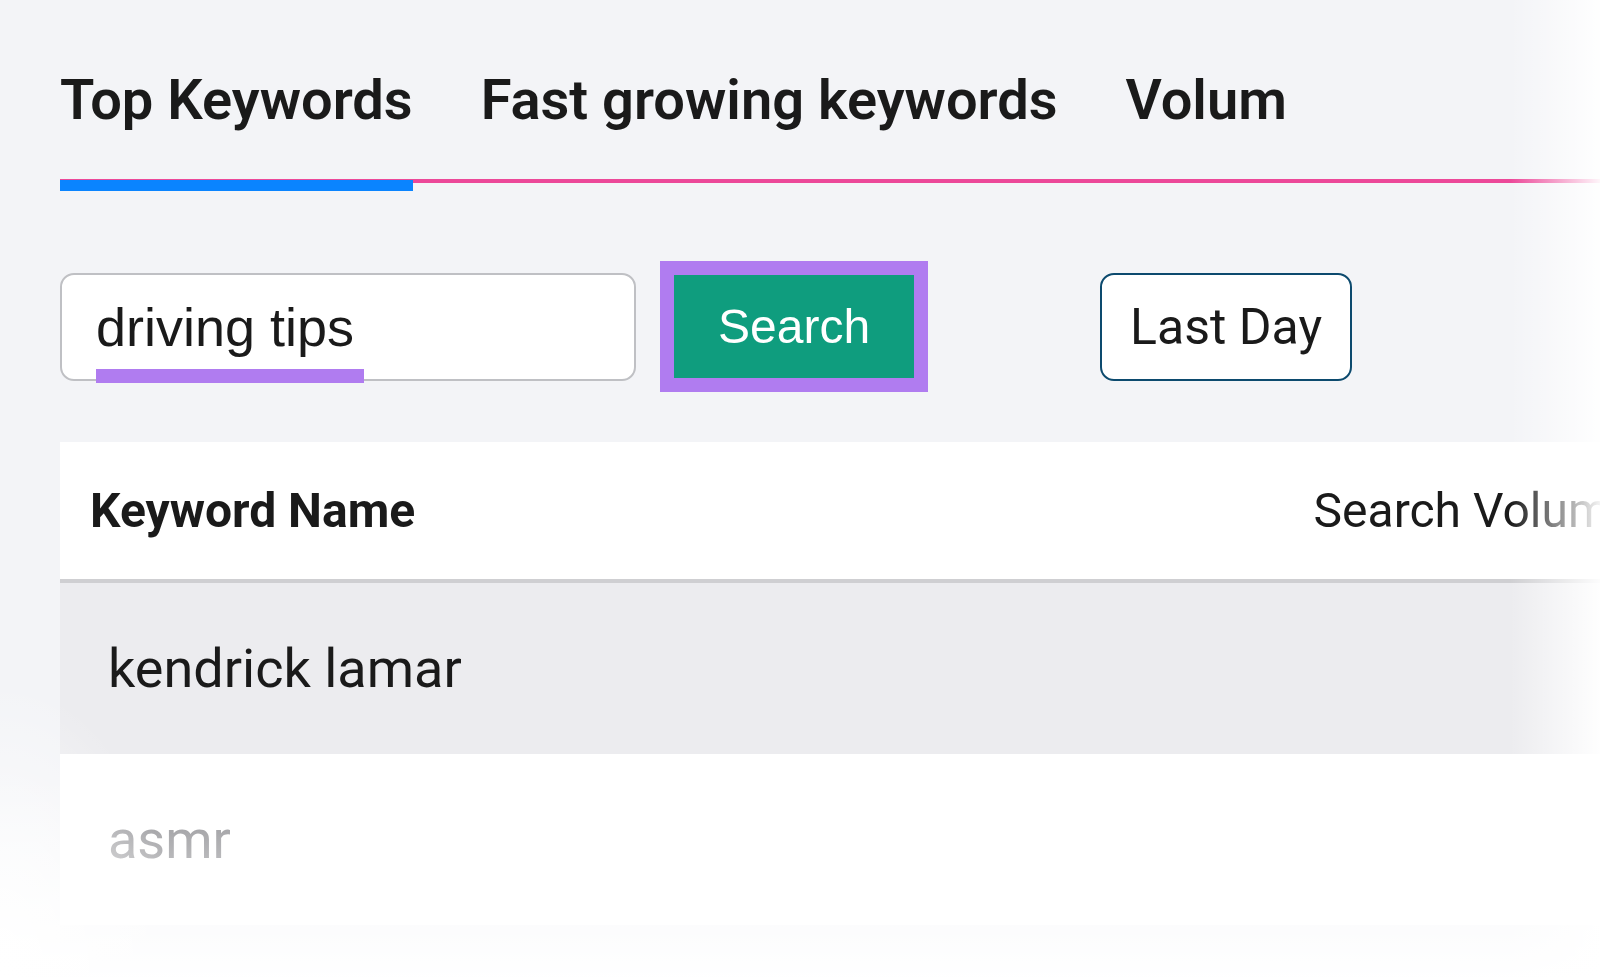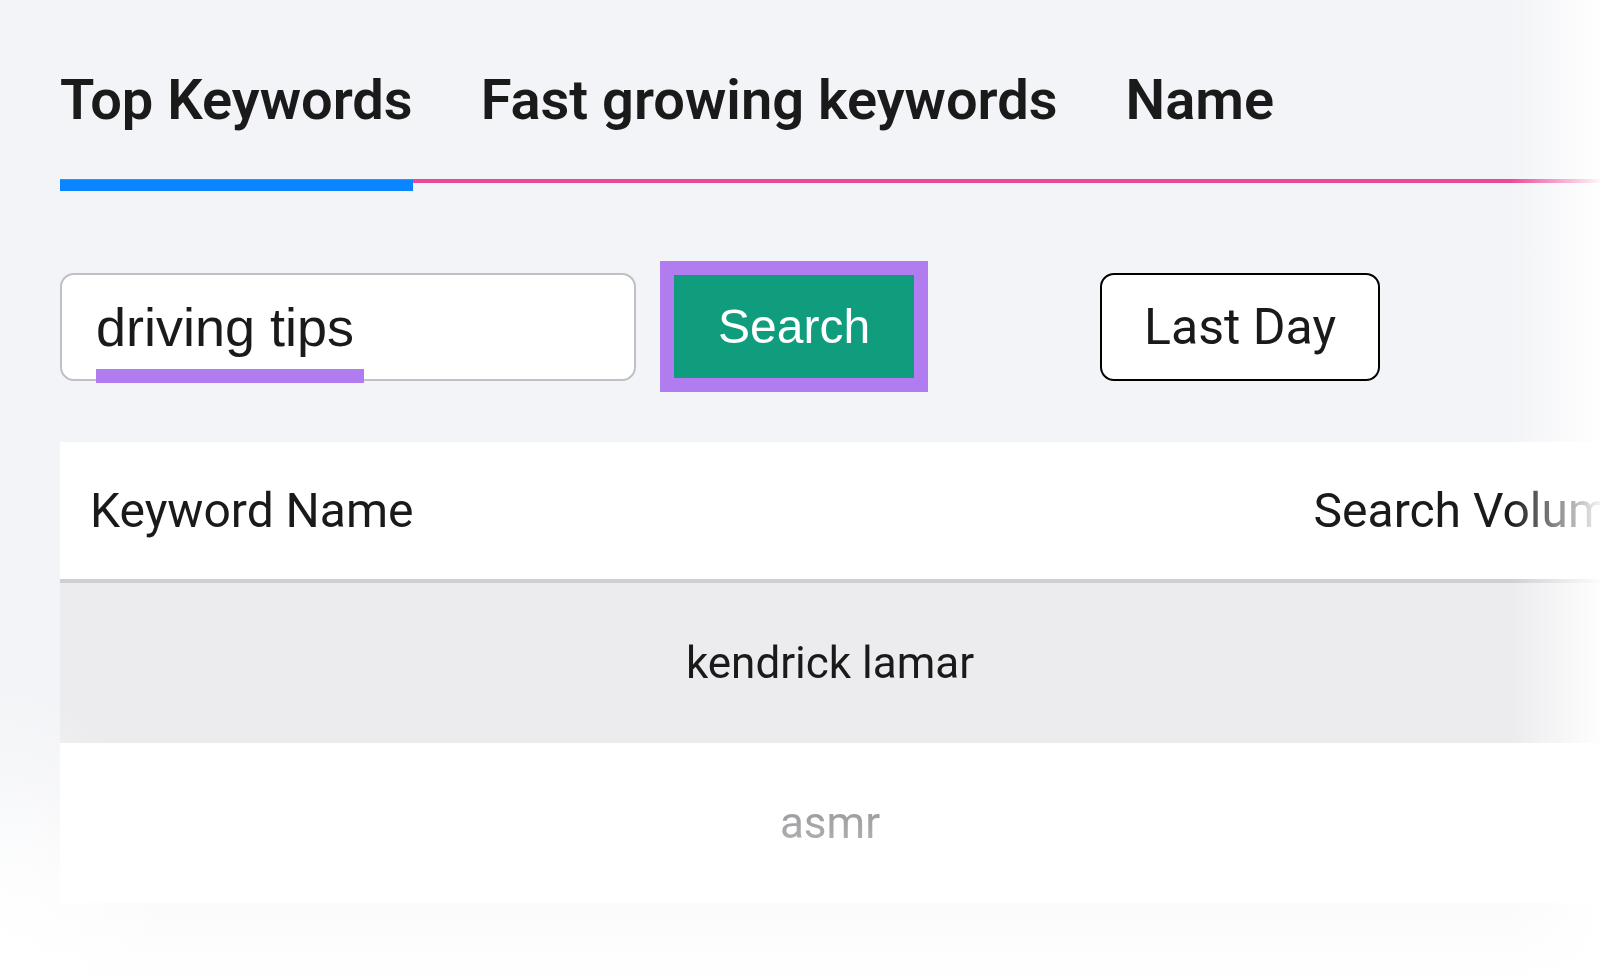--- a/index.html
+++ b/index.html
@@ -89,60 +89,59 @@
       border: none;
       padding: 24px 44px;
       cursor: pointer;
       display: block;
     }
     .date-filter-wrap {
       margin-left: 148px;
     }
     .date-filter {
       height: 108px;
-      border: 2px solid #000000;
+      border: 2px solid #0c4a6e;
       border-radius: 14px;
       background: #ffffff;
       font-size: 50px;
       color: #1a1a1a;
-      padding: 0 42px;
+      padding: 0 28px;
       display: flex;
       align-items: center;
       white-space: nowrap;
       cursor: pointer;
     }
     .table {
       margin-top: 50px;
       background: #ffffff;
     }
     .table-header {
       display: flex;
       justify-content: space-between;
       align-items: center;
       padding: 40px 30px 40px 30px;
       border-bottom: 4px solid #cfcfd2;
       background: #ffffff;
     }
     .col-keyword {
       font-size: 48px;
       color: #1a1a1a;
-      font-weight: 400;
+      font-weight: 700;
     }
     .col-volume {
       font-size: 48px;
       color: #1a1a1a;
       font-weight: 400;
       margin-right: -40px;
       white-space: nowrap;
     }
     .table-row {
       padding: 54px 48px;
-      font-size: 44px;
-      color: #1a1a1a;
-      text-align: center;
+      font-size: 54px;
+      color: #1a1a1a;
     }
     .table-row:nth-child(2) {
       background: #ececef;
     }
     .table-row:nth-child(3) {
       background: #ffffff;
       color: #8a8a8e;
     }
     .fade-right {
       position: absolute;
@@ -172,21 +171,21 @@
       pointer-events: none;
     }
   </style>
 </head>
 <body>
 
 <div class="container">
   <div class="tabs">
     <div class="tab active">Top Keywords</div>
     <div class="tab">Fast growing keywords</div>
-    <div class="tab">Name</div>
+    <div class="tab">Volum</div>
   </div>
 
   <div class="search-row">
     <div class="search-input-wrap">
       <input class="search-input" type="text" value="driving tips" style="">
       <div class="input-underline"></div>
     </div>
     <div class="search-button-wrap">
       <button class="search-button">Search</button>
     </div>

